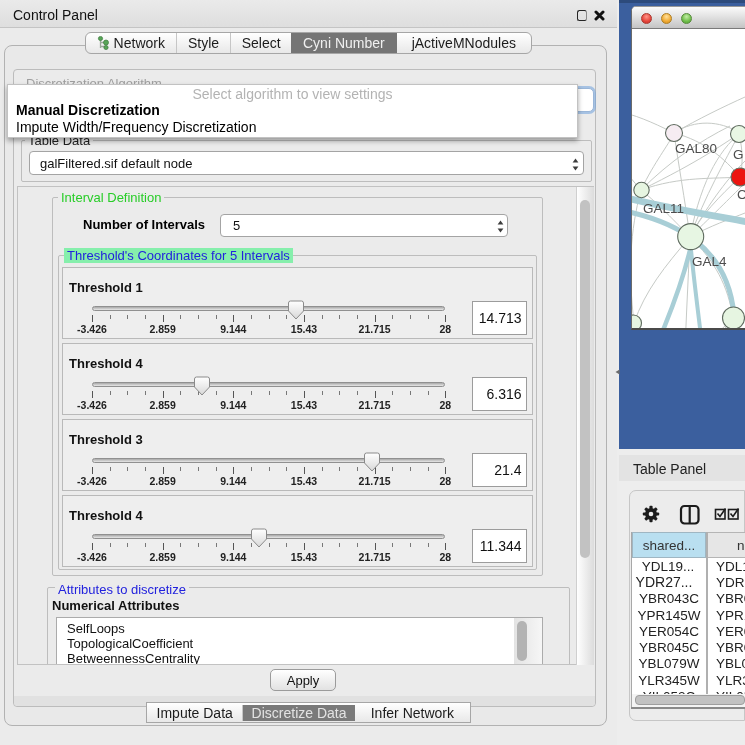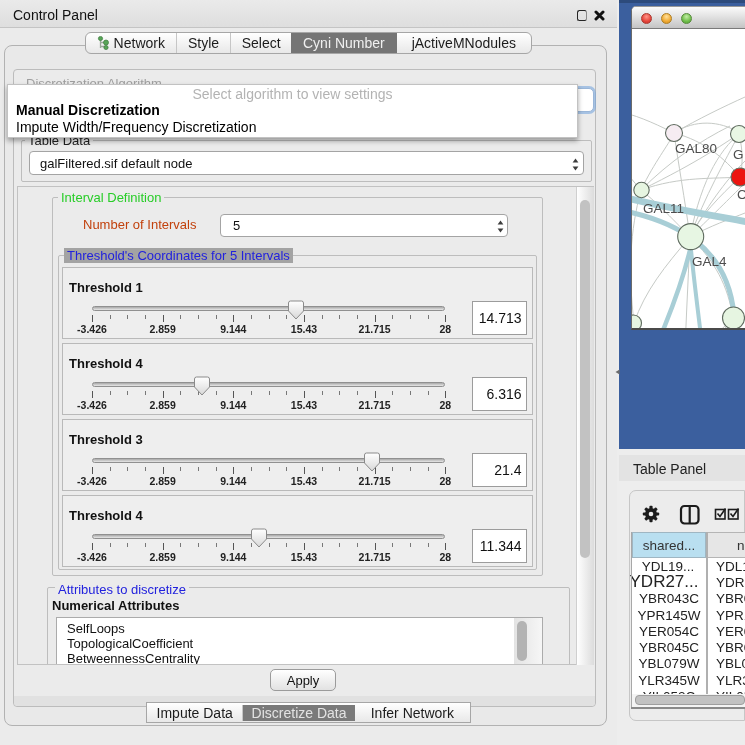--- a/index.html
+++ b/index.html
@@ -52,31 +52,31 @@
     <path d="M3.5 0.5 L6.4 4.6 H0.6 Z" fill="#3c3c3c"></path>
     <path d="M3.5 12.5 L0.6 8.4 H6.4 Z" fill="#3c3c3c"></path>
   </svg>
 
 <div id="scrollwrap" class="abs" style="left:14px;top:186px;width:562px;height:478px;overflow:hidden;">
 <div class="abs" style="left:-14px;top:-186px;width:745px;height:745px;">
 
   <div class="abs" style="left:52px;top:197px;width:491px;height:379px;border:1px solid #bdbdbd;border-radius:2px;"></div>
   <div class="abs" style="left:58px;top:190px;font-size:13px;color:#28cd28;background:#ebebeb;padding:0 3px;">Interval Definition</div>
 
-  <div class="abs" style="left:83px;top:217px;font-size:13px;font-weight:normal;color:#c2410c;text-align:right;">Number of Intervals</div>
+  <div class="abs" style="left:83px;top:217px;font-size:13px;font-weight:bold;color:#000000;text-align:right;">Number of Intervals</div>
 
   <div class="abs" style="left:220px;top:214px;width:288px;height:23px;background:#fff;border:1px solid #a4a4a4;border-radius:4px;"></div>
   <div class="abs" style="left:233px;top:218px;font-size:13px;color:#111;">5</div>
   <svg class="abs" style="left:497px;top:220px" width="7" height="13" viewBox="0 0 7 13">
         <path d="M3.5 0.5 L6.4 4.6 H0.6 Z" fill="#3c3c3c"></path>
         <path d="M3.5 12.5 L0.6 8.4 H6.4 Z" fill="#3c3c3c"></path>
       </svg>
 
   <div class="abs" style="left:58px;top:255px;width:479px;height:315px;border:1px solid #bdbdbd;border-radius:2px;"></div>
-  <div class="abs" style="left:64px;top:248px;font-size:13px;color:#2222dd;background:#a3a3a3;padding:0 3px;text-align:right;">Threshold's Coordinates for 5 Intervals</div>
+  <div class="abs" style="left:64px;top:248px;font-size:13px;color:#2222dd;background:#86efac;padding:0 3px;text-align:right;">Threshold's Coordinates for 5 Intervals</div>
 
   <div id="thresholds">
         <div class="abs" style="left:62px;top:267px;width:471px;height:72px;border:1px solid #b9b9b9;background:#eeeeee;">
           <div style="position:absolute;left:6px;top:11.5px;font-size:13px;font-weight:bold;color:#111;">Threshold 1</div>
           <div style="position:absolute;left:29px;top:38px;width:353.3px;height:5px;border:1px solid #909090;border-radius:3px;background:linear-gradient(#a8a8a8,#e8e8e8);"></div>
           <div style="position:absolute;left:29px;top:47px;width:354.3px;height:4px;background:repeating-linear-gradient(to right,#777 0,#777 1px,transparent 1px,transparent 17.665px);"></div>
           <div style="position:absolute;left:29px;top:47px;width:1px;height:7px;background:#555;"></div>
           <div style="position:absolute;left:-1px;top:55px;width:60px;text-align:center;font-size:10.5px;font-weight:bold;color:#222;">-3.426</div>
           <div style="position:absolute;left:99.66px;top:47px;width:1px;height:7px;background:#555;"></div>
           <div style="position:absolute;left:69.66px;top:55px;width:60px;text-align:center;font-size:10.5px;font-weight:bold;color:#222;">2.859</div>
@@ -302,21 +302,21 @@
 </svg>
 
 <div class="abs" style="left:632px;top:532px;width:74px;height:26px;background:#b9dff0;border:1px solid #9fb6c2;"></div>
 <div class="abs" style="left:632px;top:532px;width:74px;height:26px;font-size:13.5px;color:#333;display:flex;align-items:center;justify-content:center;">shared...</div>
 <div class="abs" style="left:707px;top:532px;width:38px;height:26px;background:#e6e6e6;border-top:1px solid #b5b5b5;border-bottom:1px solid #b5b5b5;"></div>
 <div class="abs" style="left:737px;top:538px;font-size:13.5px;color:#333;">name</div>
 
 <div class="abs" id="tablerows" style="left:632px;top:558px;width:113px;height:136px;background:#fff;">
     <div style="position:absolute;left:0;top:0px;width:72px;height:16.3px;font-size:13.5px;color:#222;display:flex;align-items:center;justify-content:center;">YDL19...</div>
     <div style="position:absolute;left:84px;top:0px;width:60px;height:16.3px;font-size:13.5px;color:#222;display:flex;align-items:center;overflow:hidden;">YDL194W</div>
-    <div style="position:absolute;left:0;top:16.3px;width:64px;height:16.3px;font-size:17px;color:#222;display:flex;align-items:center;justify-content:center;">YDR27...</div>
+    <div style="position:absolute;left:0;top:16.3px;width:64px;height:16.3px;font-size:14px;color:#222;display:flex;align-items:center;justify-content:center;">YDR27...</div>
     <div style="position:absolute;left:84px;top:16.3px;width:60px;height:16.3px;font-size:13.5px;color:#222;display:flex;align-items:center;overflow:hidden;">YDR277C</div>
     <div style="position:absolute;left:0;top:32.6px;width:74px;height:16.3px;font-size:13.5px;color:#222;display:flex;align-items:center;justify-content:center;">YBR043C</div>
     <div style="position:absolute;left:84px;top:32.6px;width:60px;height:16.3px;font-size:13.5px;color:#222;display:flex;align-items:center;overflow:hidden;">YBR043C</div>
     <div style="position:absolute;left:0;top:48.900000000000006px;width:74px;height:16.3px;font-size:13.5px;color:#222;display:flex;align-items:center;justify-content:center;">YPR145W</div>
     <div style="position:absolute;left:84px;top:48.900000000000006px;width:60px;height:16.3px;font-size:13.5px;color:#222;display:flex;align-items:center;overflow:hidden;">YPR145W</div>
     <div style="position:absolute;left:0;top:65.2px;width:74px;height:16.3px;font-size:13.5px;color:#222;display:flex;align-items:center;justify-content:center;">YER054C</div>
     <div style="position:absolute;left:84px;top:65.2px;width:60px;height:16.3px;font-size:13.5px;color:#222;display:flex;align-items:center;overflow:hidden;">YER054C</div>
     <div style="position:absolute;left:0;top:81.5px;width:74px;height:16.3px;font-size:13.5px;color:#222;display:flex;align-items:center;justify-content:center;">YBR045C</div>
     <div style="position:absolute;left:84px;top:81.5px;width:60px;height:16.3px;font-size:13.5px;color:#222;display:flex;align-items:center;overflow:hidden;">YBR045C</div>
     <div style="position:absolute;left:0;top:97.80000000000001px;width:74px;height:16.3px;font-size:13.5px;color:#222;display:flex;align-items:center;justify-content:center;">YBL079W</div>

